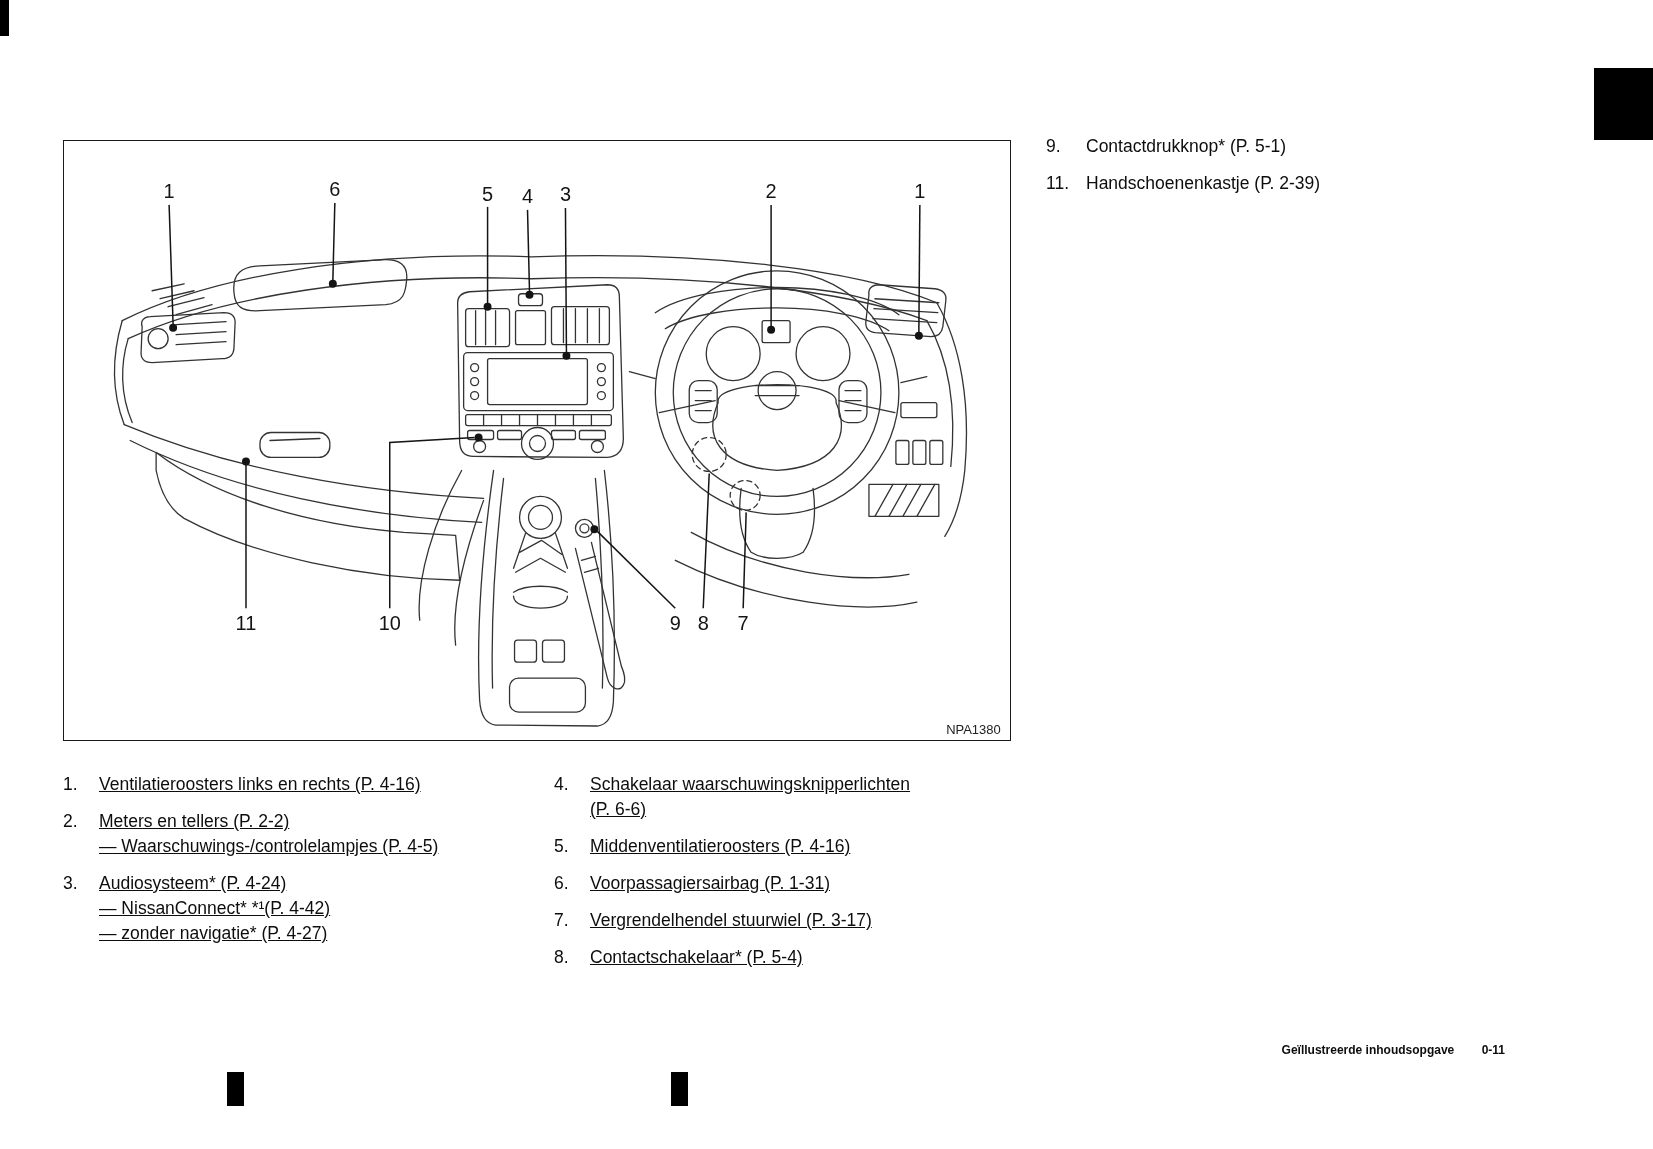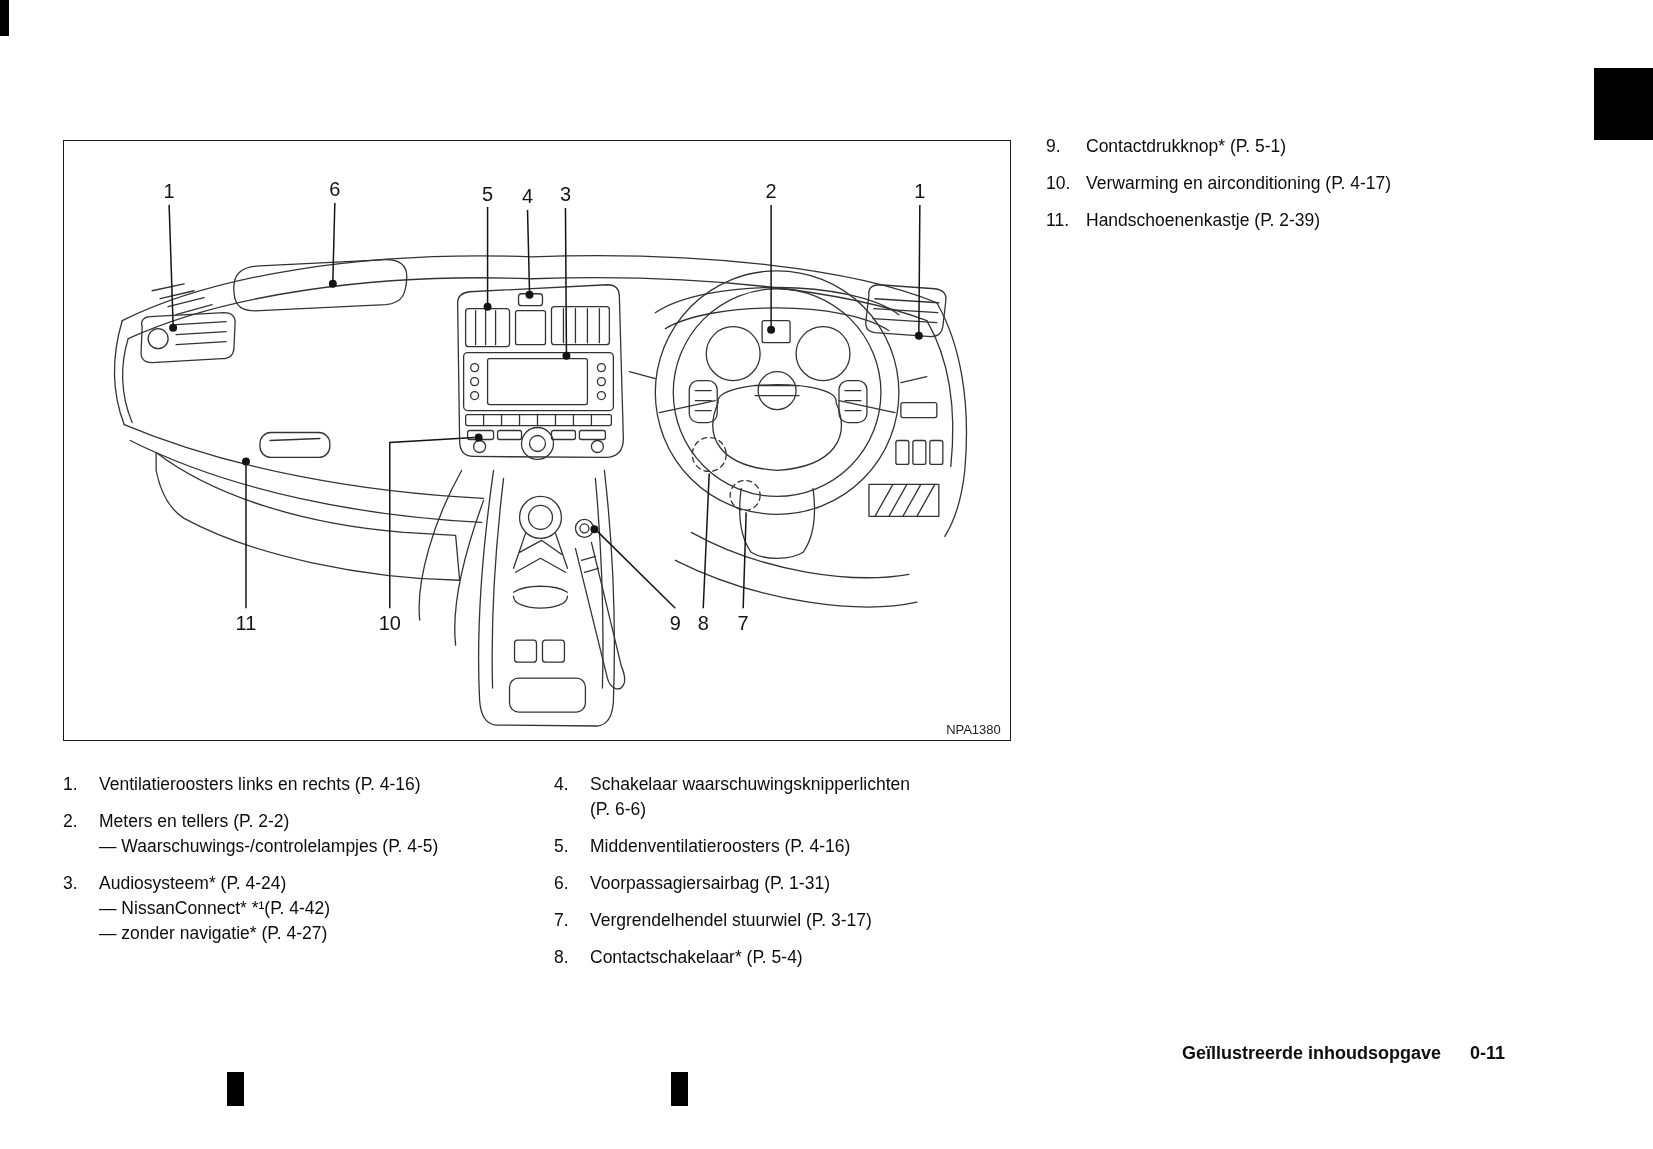--- a/index.html
+++ b/index.html
@@ -22,23 +22,23 @@
   .right-list{position:absolute;left:1046px;top:136px;width:480px;}
   .rl-item{display:flex;font-size:17.5px;margin-bottom:16px;line-height:21px;}
   .rl-num{width:40px;flex:none;}
 
   .legend{position:absolute;left:63px;top:772px;width:960px;display:flex;}
   .legend-col-left{width:491px;flex:none;}
   .legend-col-right{width:375px;flex:none;}
   .legend-item{display:flex;font-size:17.5px;margin-bottom:12px;}
   .li-num{width:36px;flex:none;line-height:25px;}
   .li-text{flex:1;line-height:25px;}
-  .li-line{display:block;}
-
-  .footer{position:absolute;top:1043px;right:148px;font-size:18px;font-weight:bold;white-space:nowrap;}
+  .li-line{display:block;text-decoration:underline;}
+
+  .footer{position:absolute;top:1043px;right:148px;font-size:12px;font-weight:bold;white-space:nowrap;}
   .footer .pg{margin-left:24px;}
 
   
   .ln{fill:none;stroke:#333;stroke-width:1.3;stroke-linecap:round;stroke-linejoin:round;}
   .cl{fill:none;stroke:#141414;stroke-width:1.5;}
   .dot{fill:#141414;stroke:none;}
   .num{font-family:"Liberation Sans",sans-serif;font-size:20px;fill:#141414;text-anchor:middle;}
   .figcode{font-family:"Liberation Sans",sans-serif;font-size:13px;fill:#222;text-anchor:end;}
   .dashed{stroke-dasharray:5 4;}
 </style>
@@ -47,24 +47,20 @@
 
 <div class="reg-mark mark-top-left"></div>
 <div class="reg-mark side-tab"></div>
 <div class="reg-mark mark-bottom-1"></div>
 <div class="reg-mark mark-bottom-2"></div>
 
 <div class="right-list">
   <div class="rl-item">
     <span class="rl-num">9.</span>
     <span class="rl-text">Contactdrukknop* (P. 5-1)</span>
-  </div>
-  <div class="rl-item">
-    <span class="rl-num">10.</span>
-    <span class="rl-text">Verwarming en airconditioning (P. 4-17)</span>
   </div>
   <div class="rl-item">
     <span class="rl-num">11.</span>
     <span class="rl-text">Handschoenenkastje (P. 2-39)</span>
   </div>
 </div>
 
 <div class="figure-box">
   <svg viewBox="0 0 947 600" xmlns="http://www.w3.org/2000/svg">
 

